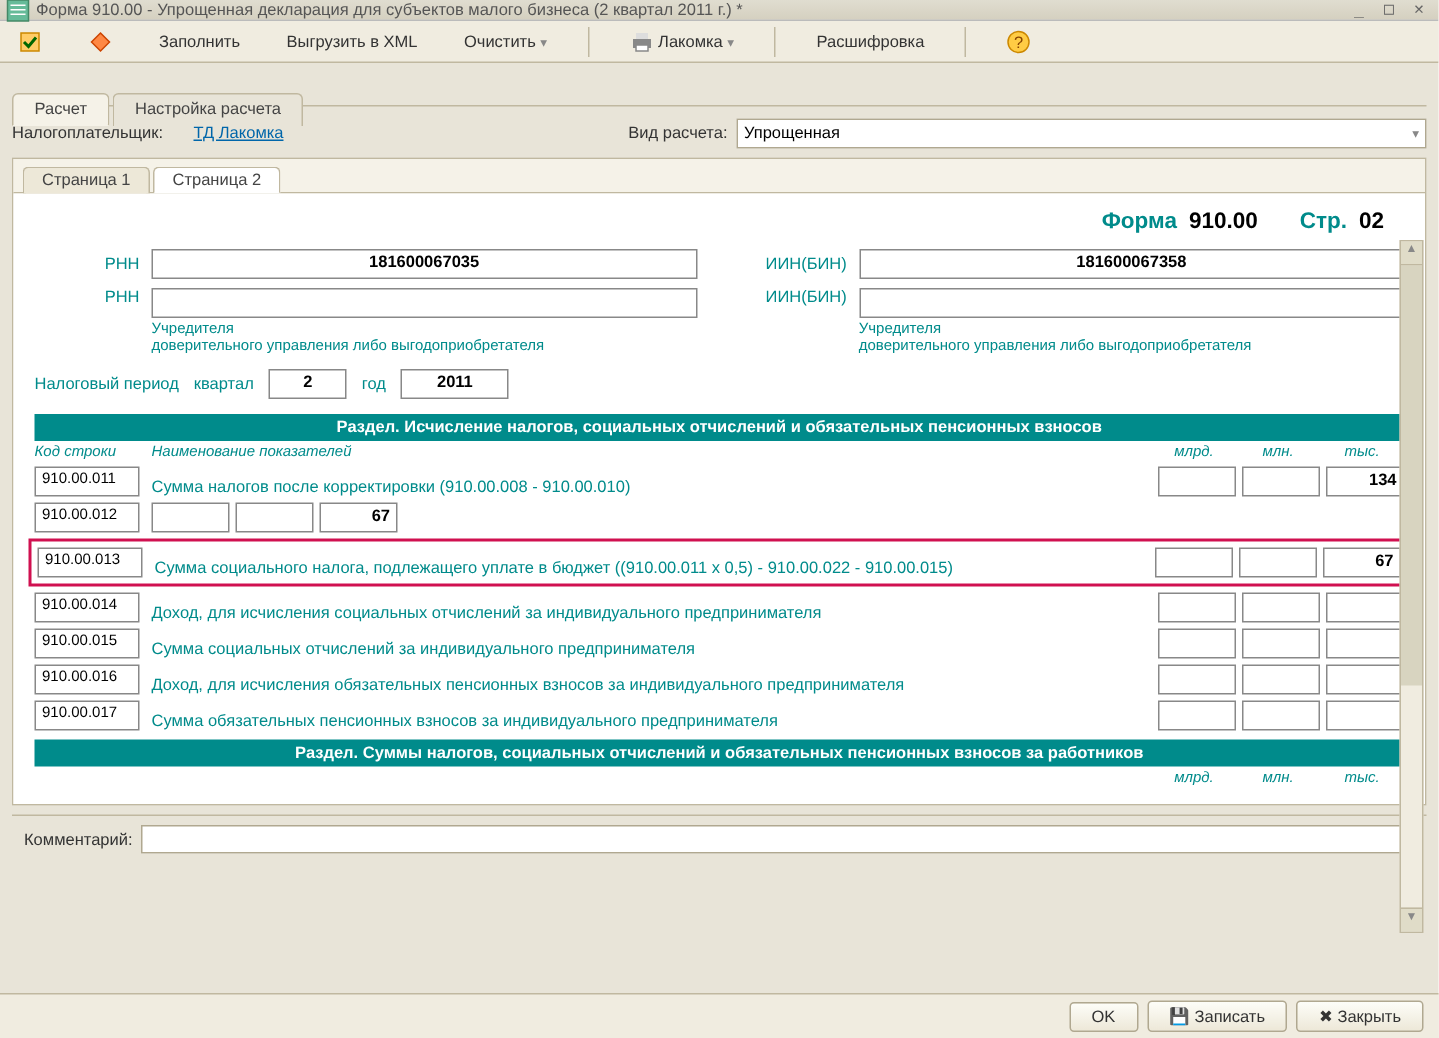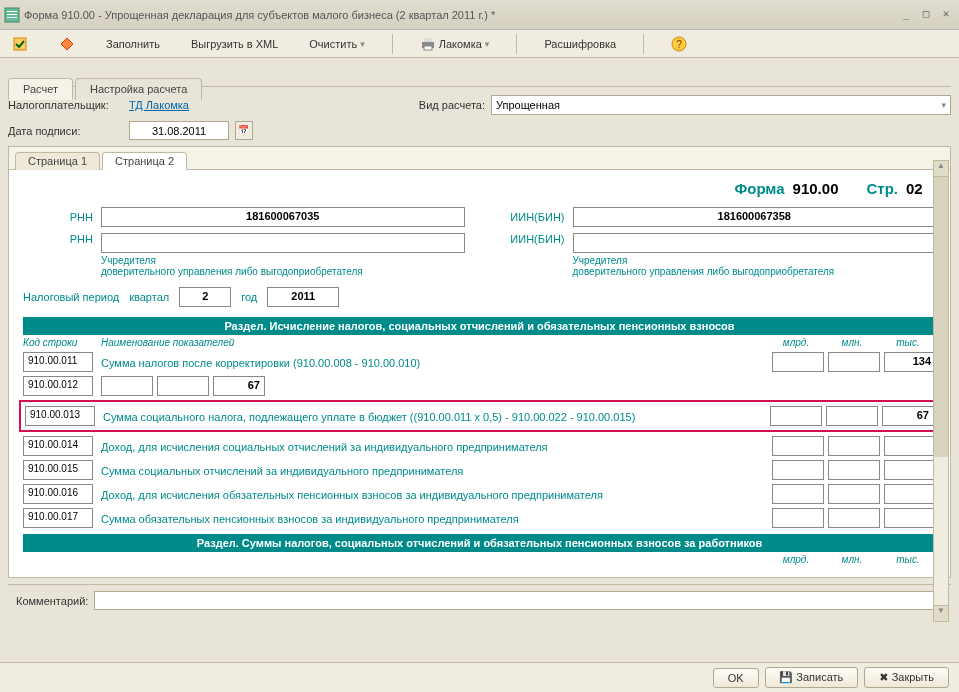--- a/index.html
+++ b/index.html
@@ -1,18 +1,18 @@
 <!DOCTYPE html>
 <html><head>
 <meta charset="utf-8">
 <style>
 * { box-sizing: border-box; margin: 0; padding: 0; font-family: Tahoma, Arial, sans-serif; font-size: 11px; }
 body { background: #e8e4d8; width: 959px; height: 692px; overflow: hidden; }
 
-.titlebar { height: 30px; background: linear-gradient(#e0ddd0, #d5d0c0); display: flex; align-items: center; padding: 0 4px; color: #555; border-bottom: 1px solid #bbb; }
+.titlebar { height: 14px; background: linear-gradient(#e0ddd0, #d5d0c0); display: flex; align-items: center; padding: 0 4px; color: #555; border-bottom: 1px solid #bbb; }
 .titlebar .title { flex: 1; padding-left: 4px; }
 .titlebar .win-btn { width: 18px; height: 16px; text-align: center; color: #666; margin-left: 2px; cursor: pointer; font-family: monospace; }
 
 .toolbar { height: 28px; background: #f0ece0; border-bottom: 1px solid #c0b8a0; display: flex; align-items: center; padding: 0 6px; gap: 19px; }
 .toolbar .tb-btn { display: flex; align-items: center; padding: 3px 6px; cursor: pointer; color: #333; gap: 3px; }
 .toolbar .sep { width: 1px; height: 20px; background: #c0b8a0; margin: 0 2px; }
 .toolbar .dd::after { content: " ▾"; font-size: 9px; color: #888; }
 .icon16 { width: 16px; height: 16px; display: inline-block; }
 
 .content { padding: 6px 8px; }
@@ -46,21 +46,21 @@
 .boxed { border: 1px solid #888; background: #fff; padding: 2px 6px; height: 20px; text-align: center; font-weight: bold; flex: 1; }
 .sub { font-size: 10px; color: #008b8b; margin-top: 2px; }
 
 .period-row { display: flex; align-items: center; gap: 10px; margin: 10px 0; }
 .small-box { border: 1px solid #888; width: 52px; height: 20px; text-align: center; padding: 2px; font-weight: bold; }
 
 .section-hdr { background: #008b8b; color: #fff; text-align: center; padding: 3px; font-weight: bold; margin-top: 4px; }
 .col-hdr { display: flex; padding: 2px 0; }
 .col-hdr span { color: #008b8b; font-size: 10px; font-style: italic; }
 
-.row { display: flex; align-items: center; padding: 2px 0; gap: 8px; }
+.row { display: flex; align-items: flex-end; padding: 2px 0; gap: 8px; }
 .row.highlight { border: 2px solid #d01050; padding: 4px 4px; margin: 2px -4px; }
 .code-box { border: 1px solid #888; width: 70px; height: 20px; padding: 2px 4px; font-size: 10px; }
 .row-name { flex: 1; color: #008b8b; padding-top: 2px; }
 .val-group { display: flex; gap: 4px; }
 .val-box { border: 1px solid #888; width: 52px; height: 20px; padding: 2px 4px; text-align: right; font-weight: bold; }
 
 .footer-row { display: flex; align-items: center; padding: 6px 8px; gap: 6px; border-top: 1px solid #c0b8a0; margin-top: 6px; }
 .footer-row .input { flex: 1; }
 
 .bottom-bar { position: absolute; bottom: 0; left: 0; right: 0; height: 30px; background: #f0ece0; border-top: 1px solid #c0b8a0; display: flex; justify-content: flex-end; align-items: center; padding: 0 10px; gap: 6px; }
@@ -132,25 +132,20 @@
 
   <div class="form-row">
     <span class="lbl" style="width:115px">Налогоплательщик:</span>
     <span class="link">ТД Лакомка</span>
     <span style="flex:1"></span>
     <span class="lbl" style="margin-left:60px">Вид расчета:</span>
     <div class="select">
         <span>Упрощенная</span>
       </div>
   </div>
-  <div class="form-row">
-    <span class="lbl" style="width:115px">Дата подписи:</span>
-    <input class="input input-date" value="31.08.2011" style="">
-    <span class="date-btn">📅</span>
-  </div>
 
   <div class="inner-panel">
     <div class="inner-tabs">
       <div class="inner-tab">Страница 1</div>
       <div class="inner-tab active">Страница 2</div>
     </div>
     <div class="form-body">
 
       <div class="form-header">
         <span class="teal-b big">Форма</span>

